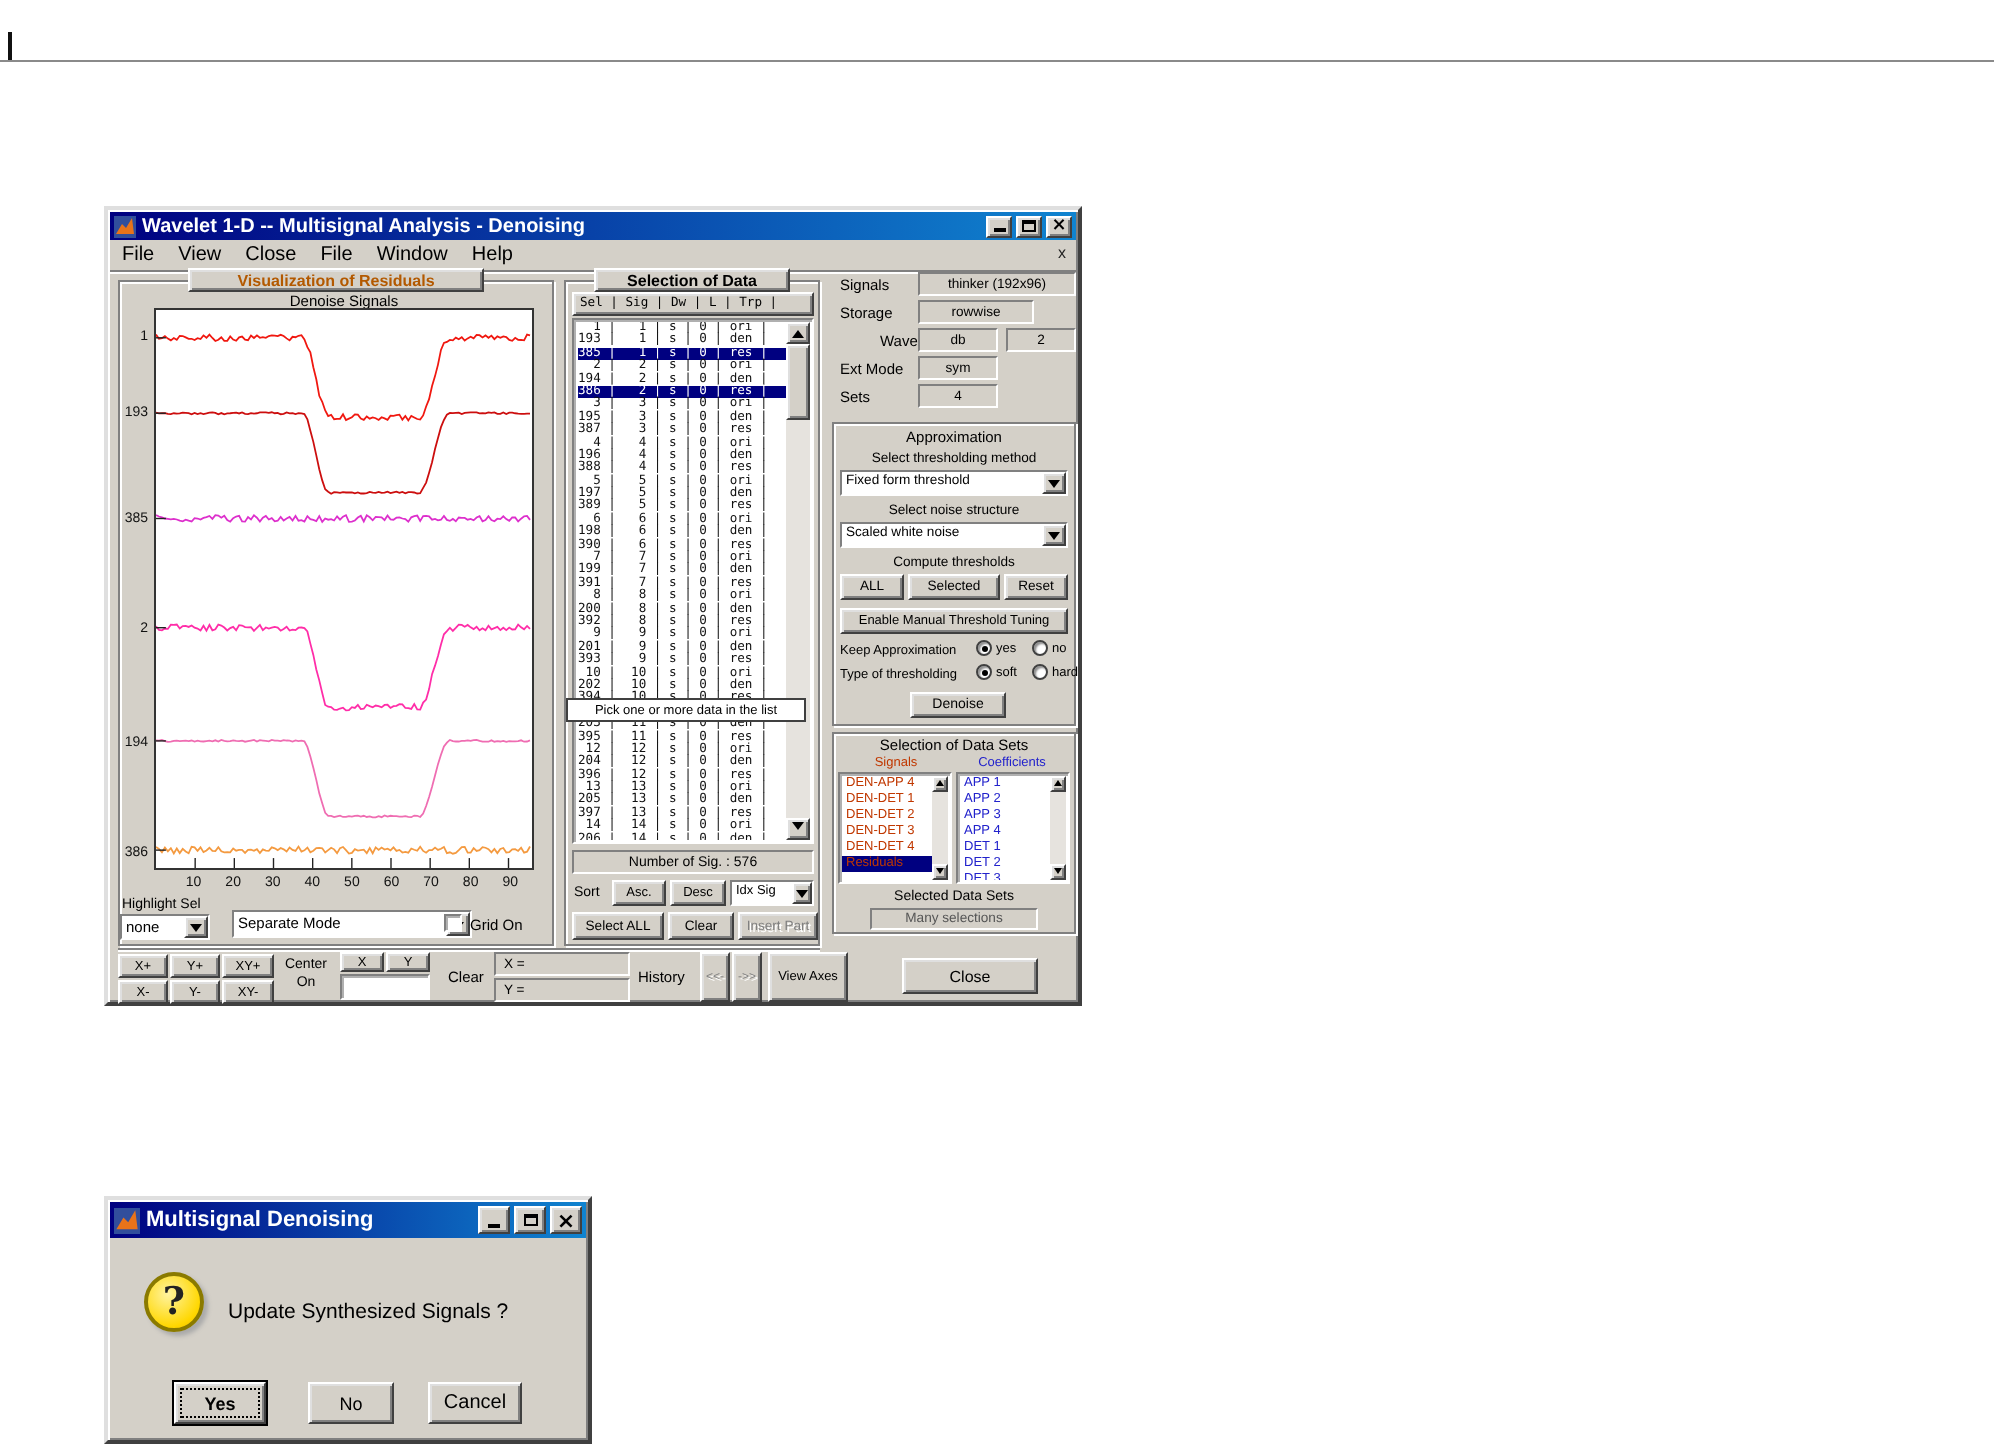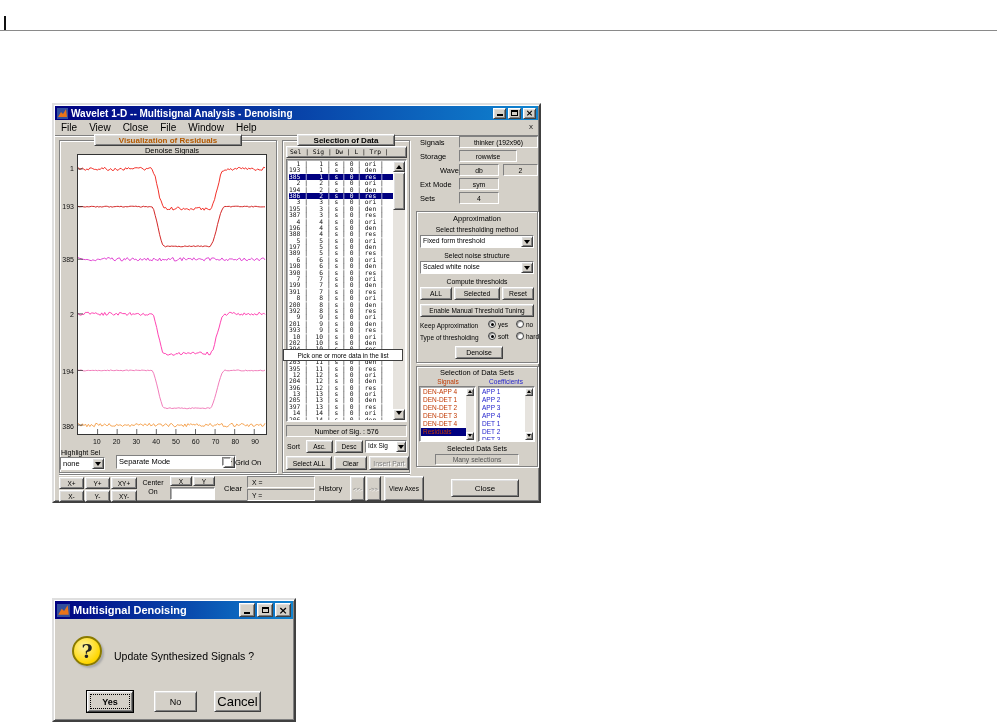--- a/index.html
+++ b/index.html
@@ -387,14 +387,14 @@
         </button>
       <button class="wb" style="width:16px;height:14px">
           <span class="g-x" style="font-size:11px;line-height:11px">×</span>
         </button>
     </span>
   </div>
   <div class="qicon" style="left:18px;top:36px">?</div>
   <div class="lbl" style="left:60px;top:50px;font-size:10.5px">Update Synthesized Signals ?</div>
   <button class="btn focus" style="left:33px;top:91px;width:46px;height:21px;font-size:9px">Yes</button>
   <button class="btn" style="left:100px;top:91px;width:43px;height:21px;font-size:9px">No</button>
-  <button class="btn" style="left:160px;top:91px;width:47px;height:21px;font-size:13px">Cancel</button>
+  <button class="btn" style="left:160px;top:91px;width:47px;height:21px;font-size:10px">Cancel</button>
 </div>
 
 </body></html>

